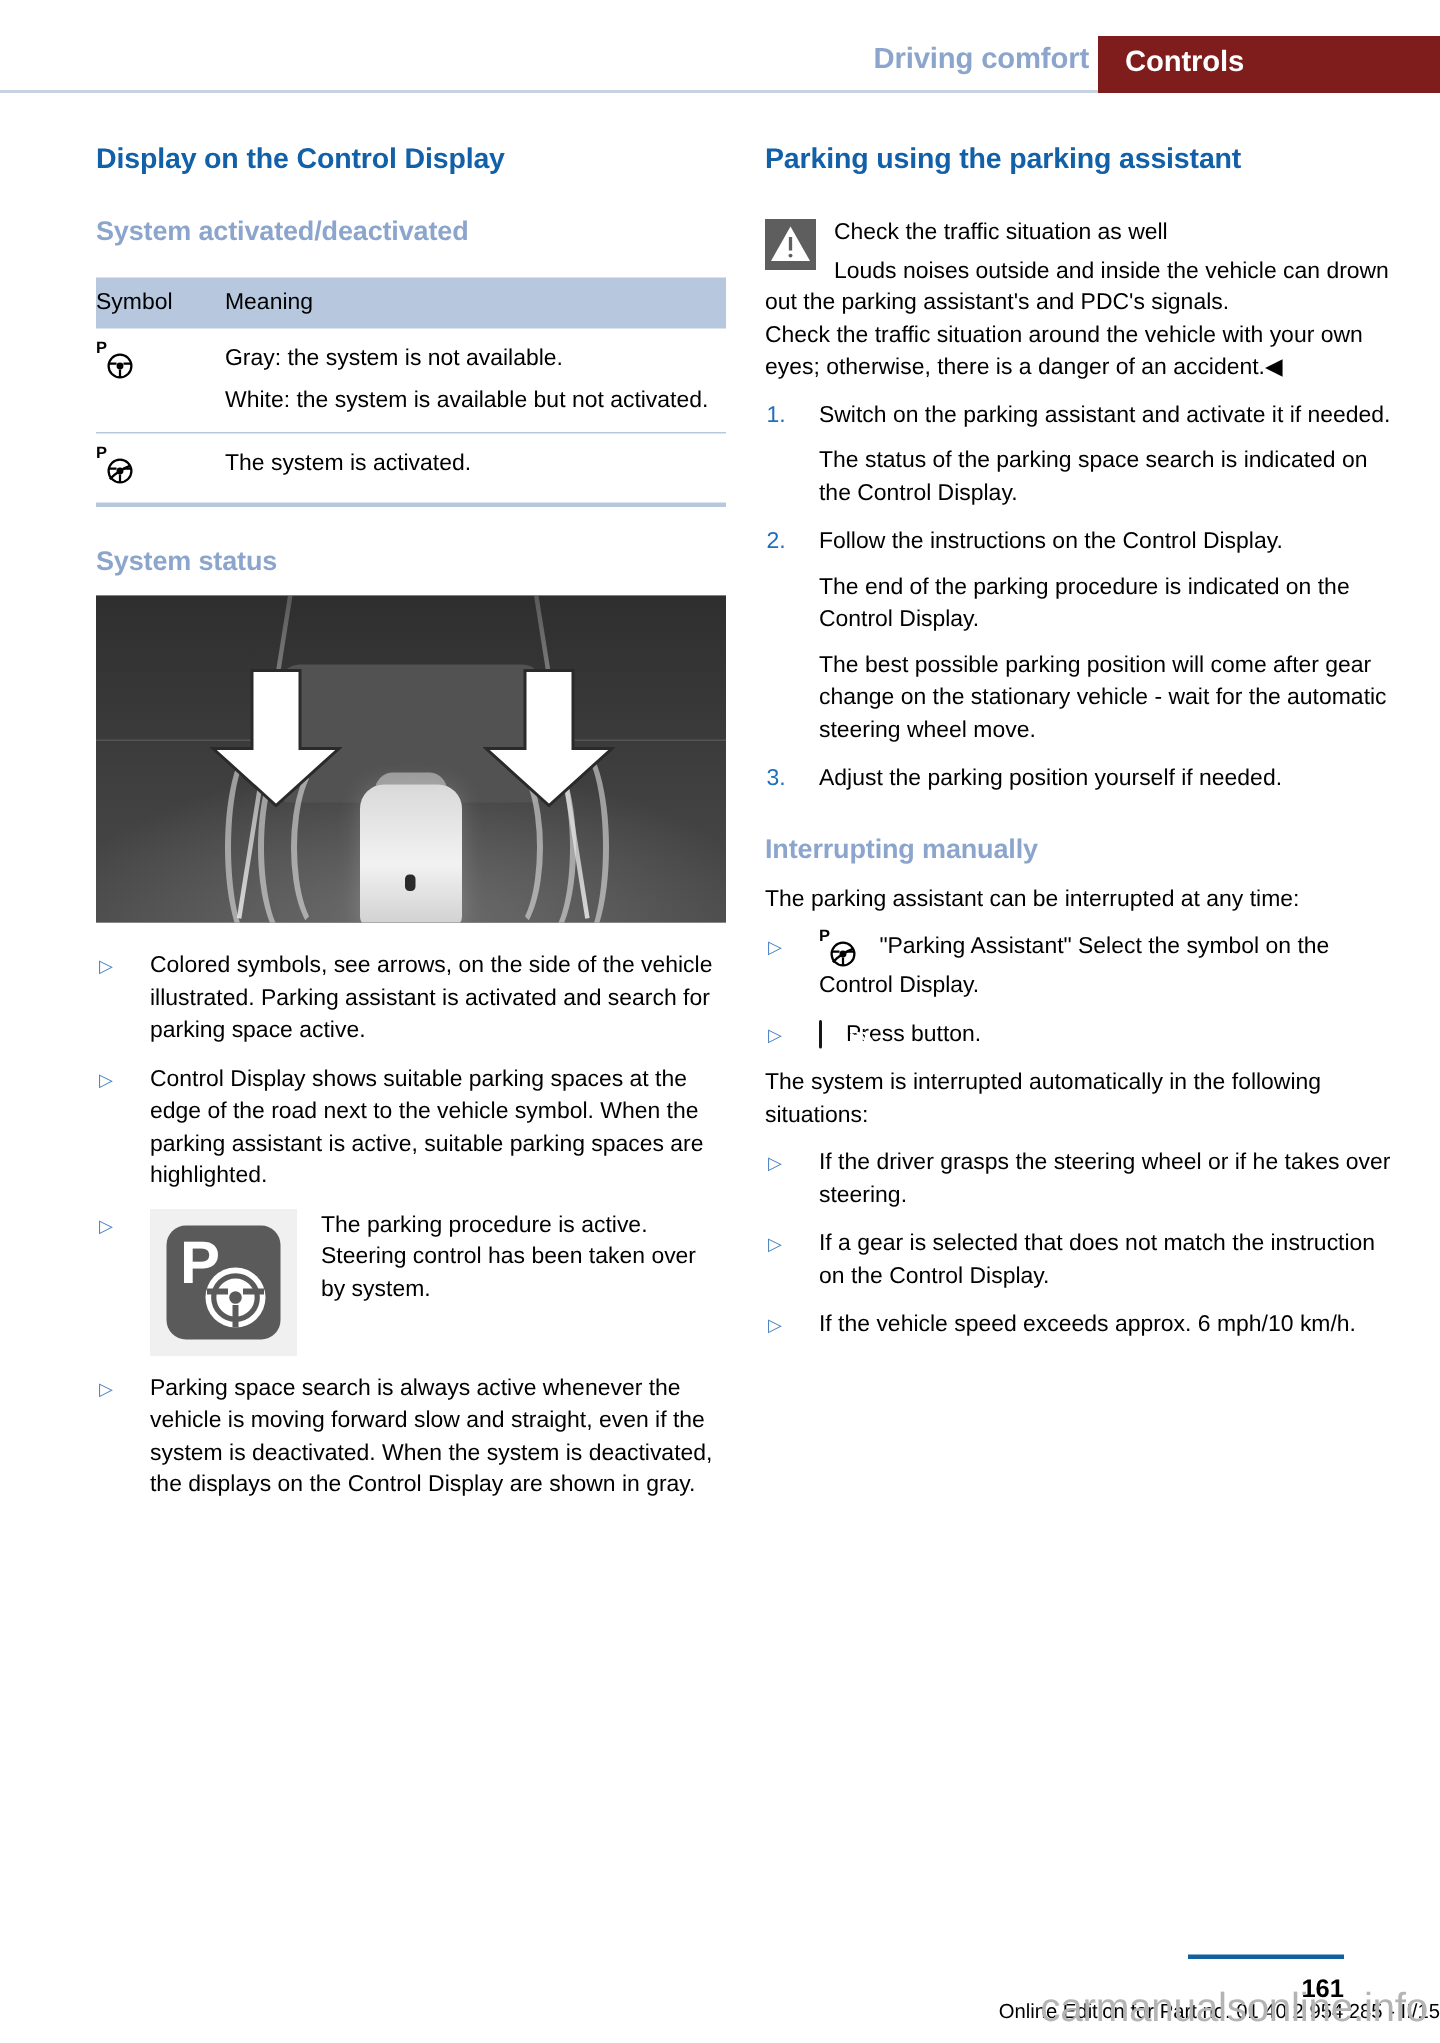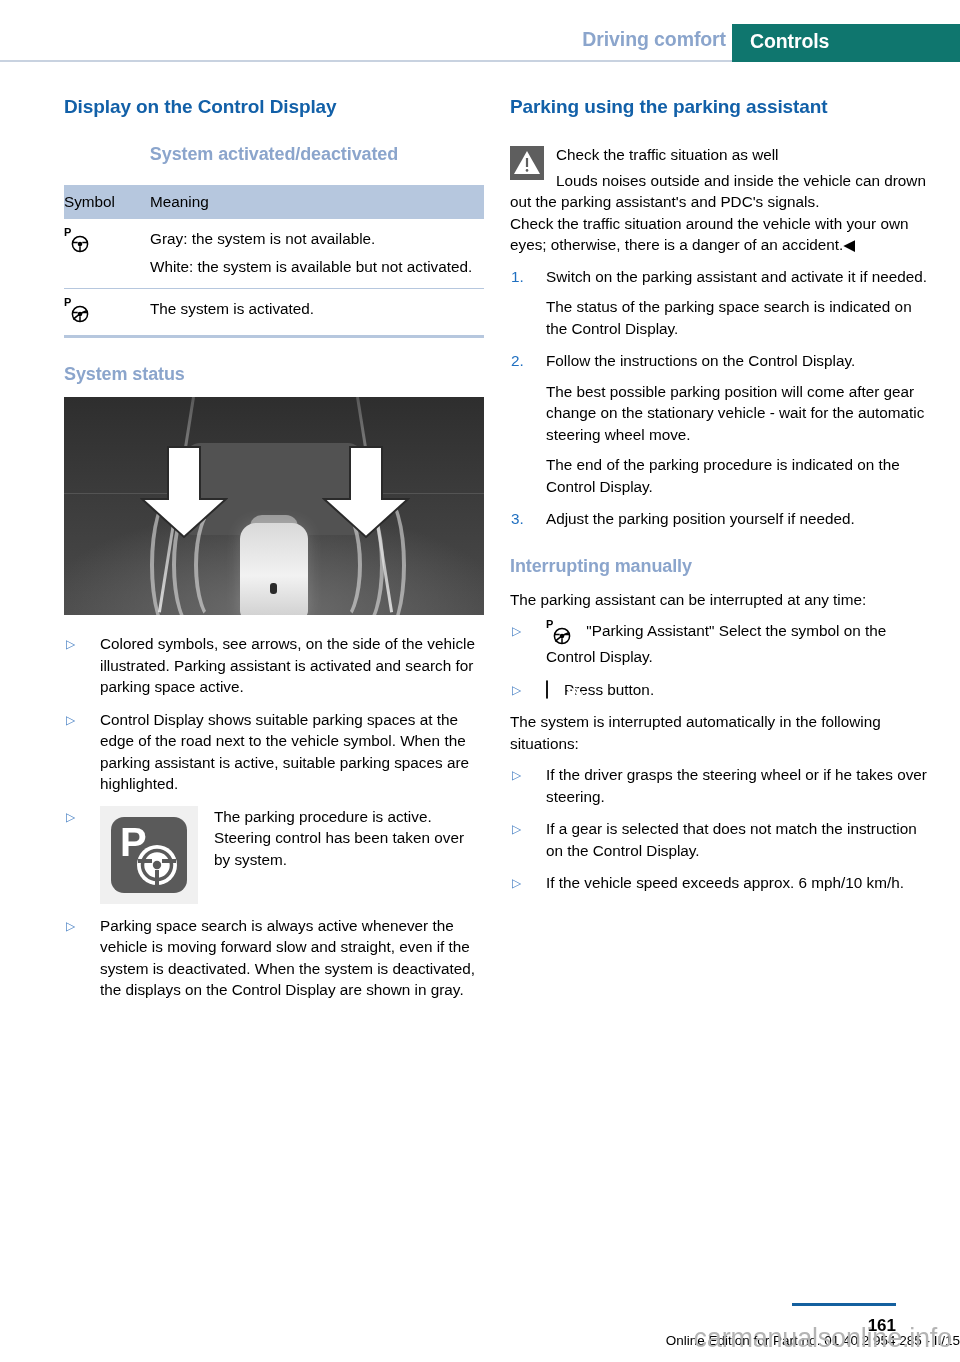--- a/index.html
+++ b/index.html
@@ -38,21 +38,21 @@
     font-weight: bold;
     color: #8ba5cc;
     letter-spacing: -0.1px;
   }
   .header-section {
     position: absolute;
     right: 0;
     top: 24px;
     width: 228px;
     height: 38px;
-    background: #0f766e;
+    background: #7f1d1d;
   }
   .header-section-label {
     position: absolute;
     left: 18px;
     top: 6px;
     font-size: 19.5px;
     font-weight: bold;
     color: #ffffff;
     letter-spacing: -0.1px;
   }
@@ -73,21 +73,21 @@
     margin: 0 0 26px 0;
     letter-spacing: -0.1px;
   }
   h2.subtitle {
     font-size: 18px;
     font-weight: bold;
     color: #8ba5cc;
     margin: 26px 0 12px 0;
     letter-spacing: -0.1px;
   }
-  h2.subtitle.first { margin-top: 16px; text-align: center; }
+  h2.subtitle.first { margin-top: 16px; }
 
   p.body {
     font-size: 15.3px;
     line-height: 21.5px;
     margin: 0 0 10px 0;
     color: #000;
   }
 
   
   .symtable {
@@ -483,22 +483,22 @@
 
   <ol class="nlist">
     <li>
       <span class="nmark">1.</span>
       <span>Switch on the parking assistant and activate it if needed.</span>
       <span class="substep">The status of the parking space search is indicated on the Control Display.</span>
     </li>
     <li>
       <span class="nmark">2.</span>
       <span>Follow the instructions on the Control Display.</span>
+      <span class="substep">The end of the parking procedure is indicated on the Control Display.</span>
       <span class="substep">The best possible parking position will come after gear change on the stationary vehicle - wait for the automatic steering wheel move.</span>
-      <span class="substep">The end of the parking procedure is indicated on the Control Display.</span>
     </li>
     <li>
       <span class="nmark">3.</span>
       <span>Adjust the parking position yourself if needed.</span>
     </li>
   </ol>
 
   <h2 class="subtitle">Interrupting manually</h2>
   <p class="body">The parking assistant can be interrupted at any time:</p>
 

